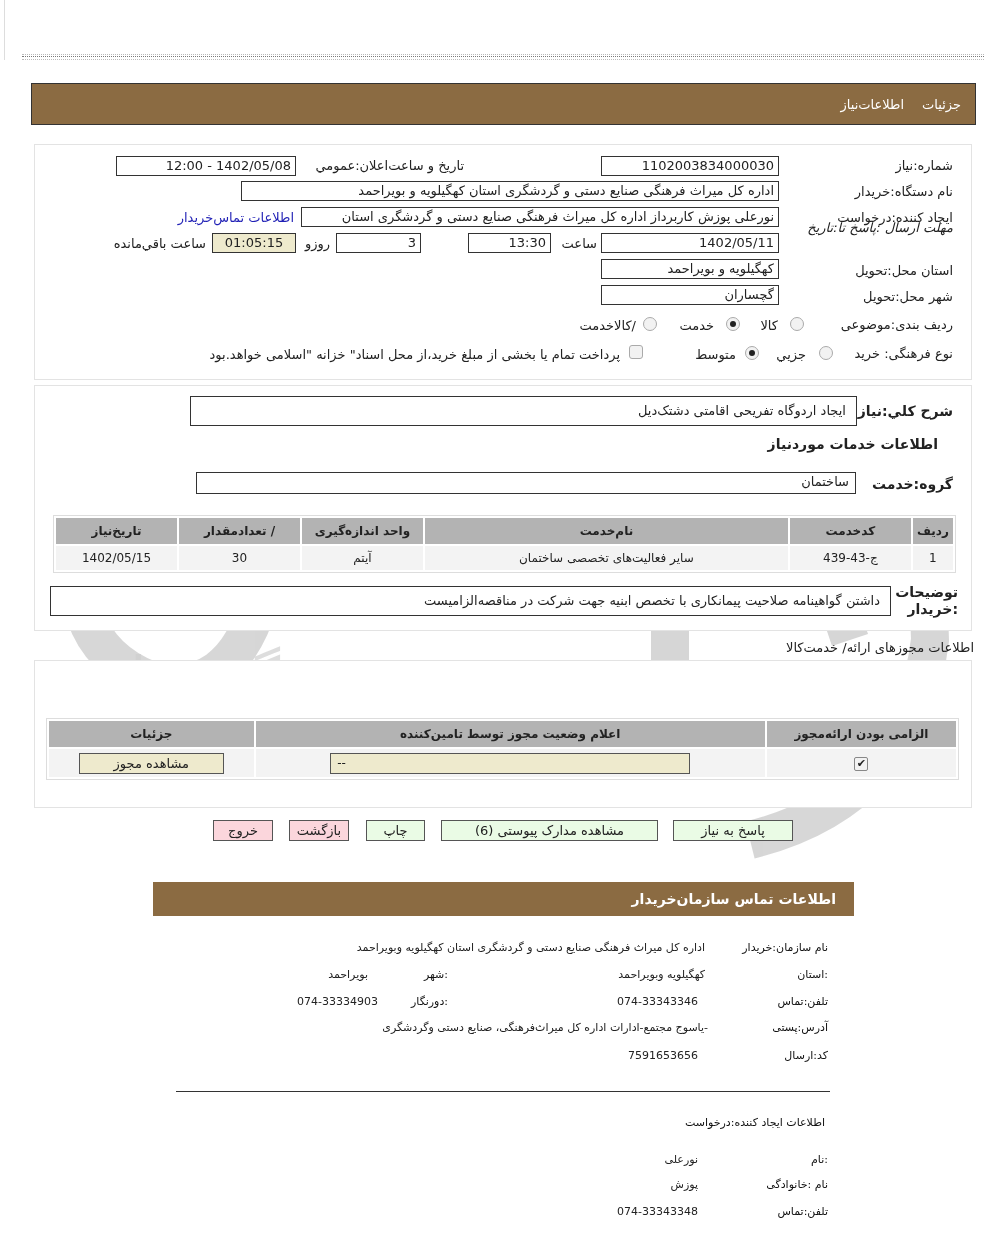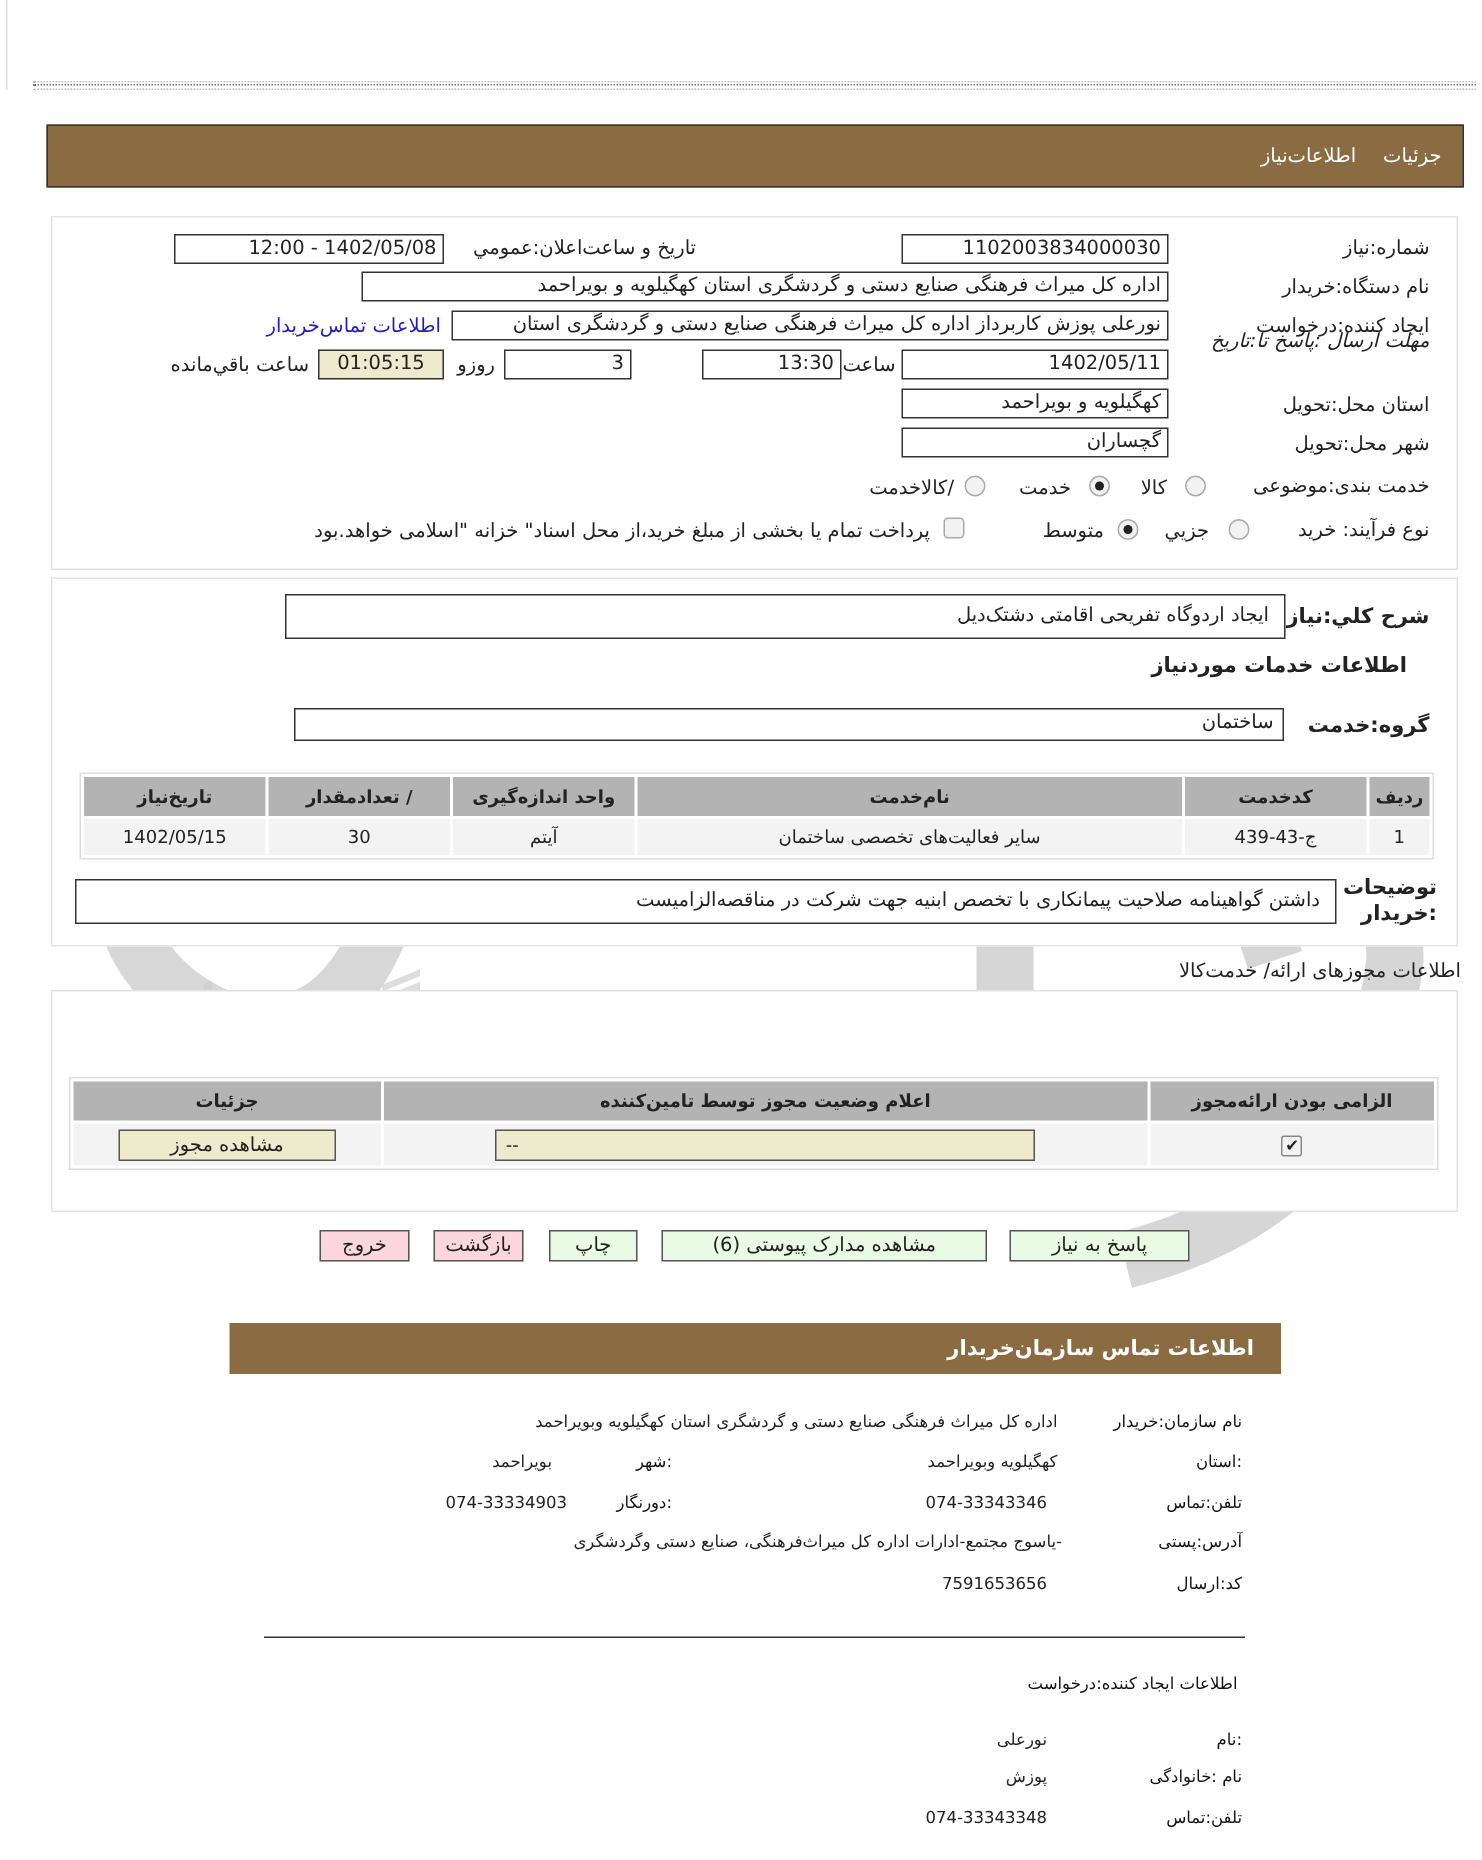--- a/index.html
+++ b/index.html
@@ -114,41 +114,41 @@
 <span class="abs lbl" style="right:35px;top:184px;">نام دستگاه:خریدار</span>
 <div class="box rt" style="left:241px;top:181px;width:538px;">اداره کل میراث فرهنگی  صنایع دستی و گردشگری استان کهگیلویه و بویراحمد</div>
 
 <span class="abs lbl" style="right:35px;top:210px;">ایجاد کننده:درخواست</span>
 <div class="box rt" style="left:301px;top:207px;width:478px;">نورعلی پوزش کاربرداز اداره کل میراث فرهنگی  صنایع دستی و گردشگری استان</div>
 <a class="abs link" style="right:694px;top:210px;">اطلاعات تماس‌خریدار</a>
 
 <span class="abs lbl" style="right:35px;top:220px;font-style:italic;">مهلت ارسال :پاسخ تا:تاریخ</span>
 <div class="box" style="left:601px;top:233px;width:178px;text-align:right;">1402/05/11</div>
 <span class="abs lbl" style="right:391px;top:236px;">ساعت</span>
-<div class="box" style="left:468px;top:233px;width:93px;text-align:right;">13:30</div>
+<div class="box" style="left:468px;top:233px;width:83px;text-align:right;">13:30</div>
 <div class="box" style="left:336px;top:233px;width:85px;text-align:right;">3</div>
 <span class="abs lbl" style="right:658px;top:236px;">روزو</span>
 <div class="box tan" style="left:212px;top:233px;width:84px;">01:05:15</div>
 <span class="abs lbl" style="right:782px;top:236px;">ساعت باقي‌مانده</span>
 
 <span class="abs lbl" style="right:35px;top:263px;">استان محل:تحویل</span>
 <div class="box rt" style="left:601px;top:259px;width:178px;">کهگیلویه و بویراحمد</div>
 
 <span class="abs lbl" style="right:35px;top:289px;">شهر محل:تحویل</span>
 <div class="box rt" style="left:601px;top:285px;width:178px;">گچساران</div>
 
-<span class="abs lbl" style="right:35px;top:317px;">خدمت بندی:موضوعی</span>
+<span class="abs lbl" style="right:35px;top:317px;">ردیف بندی:موضوعی</span>
 <span class="radio" style="left:790px;top:317px;"></span>
 <span class="abs lbl" style="right:210px;top:318px;">کالا</span>
 <span class="radio on" style="left:726px;top:317px;"></span>
 <span class="abs lbl" style="right:274px;top:318px;">خدمت</span>
 <span class="radio" style="left:643px;top:317px;"></span>
 <span class="abs lbl" style="right:352px;top:318px;">/کالاخدمت</span>
 
-<span class="abs lbl" style="right:35px;top:346px;">نوع فرآیند: خرید</span>
+<span class="abs lbl" style="right:35px;top:346px;">نوع فرهنگی: خرید</span>
 <span class="radio" style="left:819px;top:346px;"></span>
 <span class="abs lbl" style="right:182px;top:347px;">جزیي</span>
 <span class="radio on" style="left:745px;top:346px;"></span>
 <span class="abs lbl" style="right:252px;top:347px;">متوسط</span>
 <span class="checkbox" style="left:629px;top:345px;"></span>
 <span class="abs lbl" style="right:368px;top:347px;">پرداخت تمام یا بخشی از مبلغ خرید،از محل اسناد" خزانه "اسلامی خواهد.بود</span>
 
 <div class="panel p2"></div>
 
 <span class="abs bold-lbl" style="right:35px;top:403px;">شرح کلي:نیاز</span>

